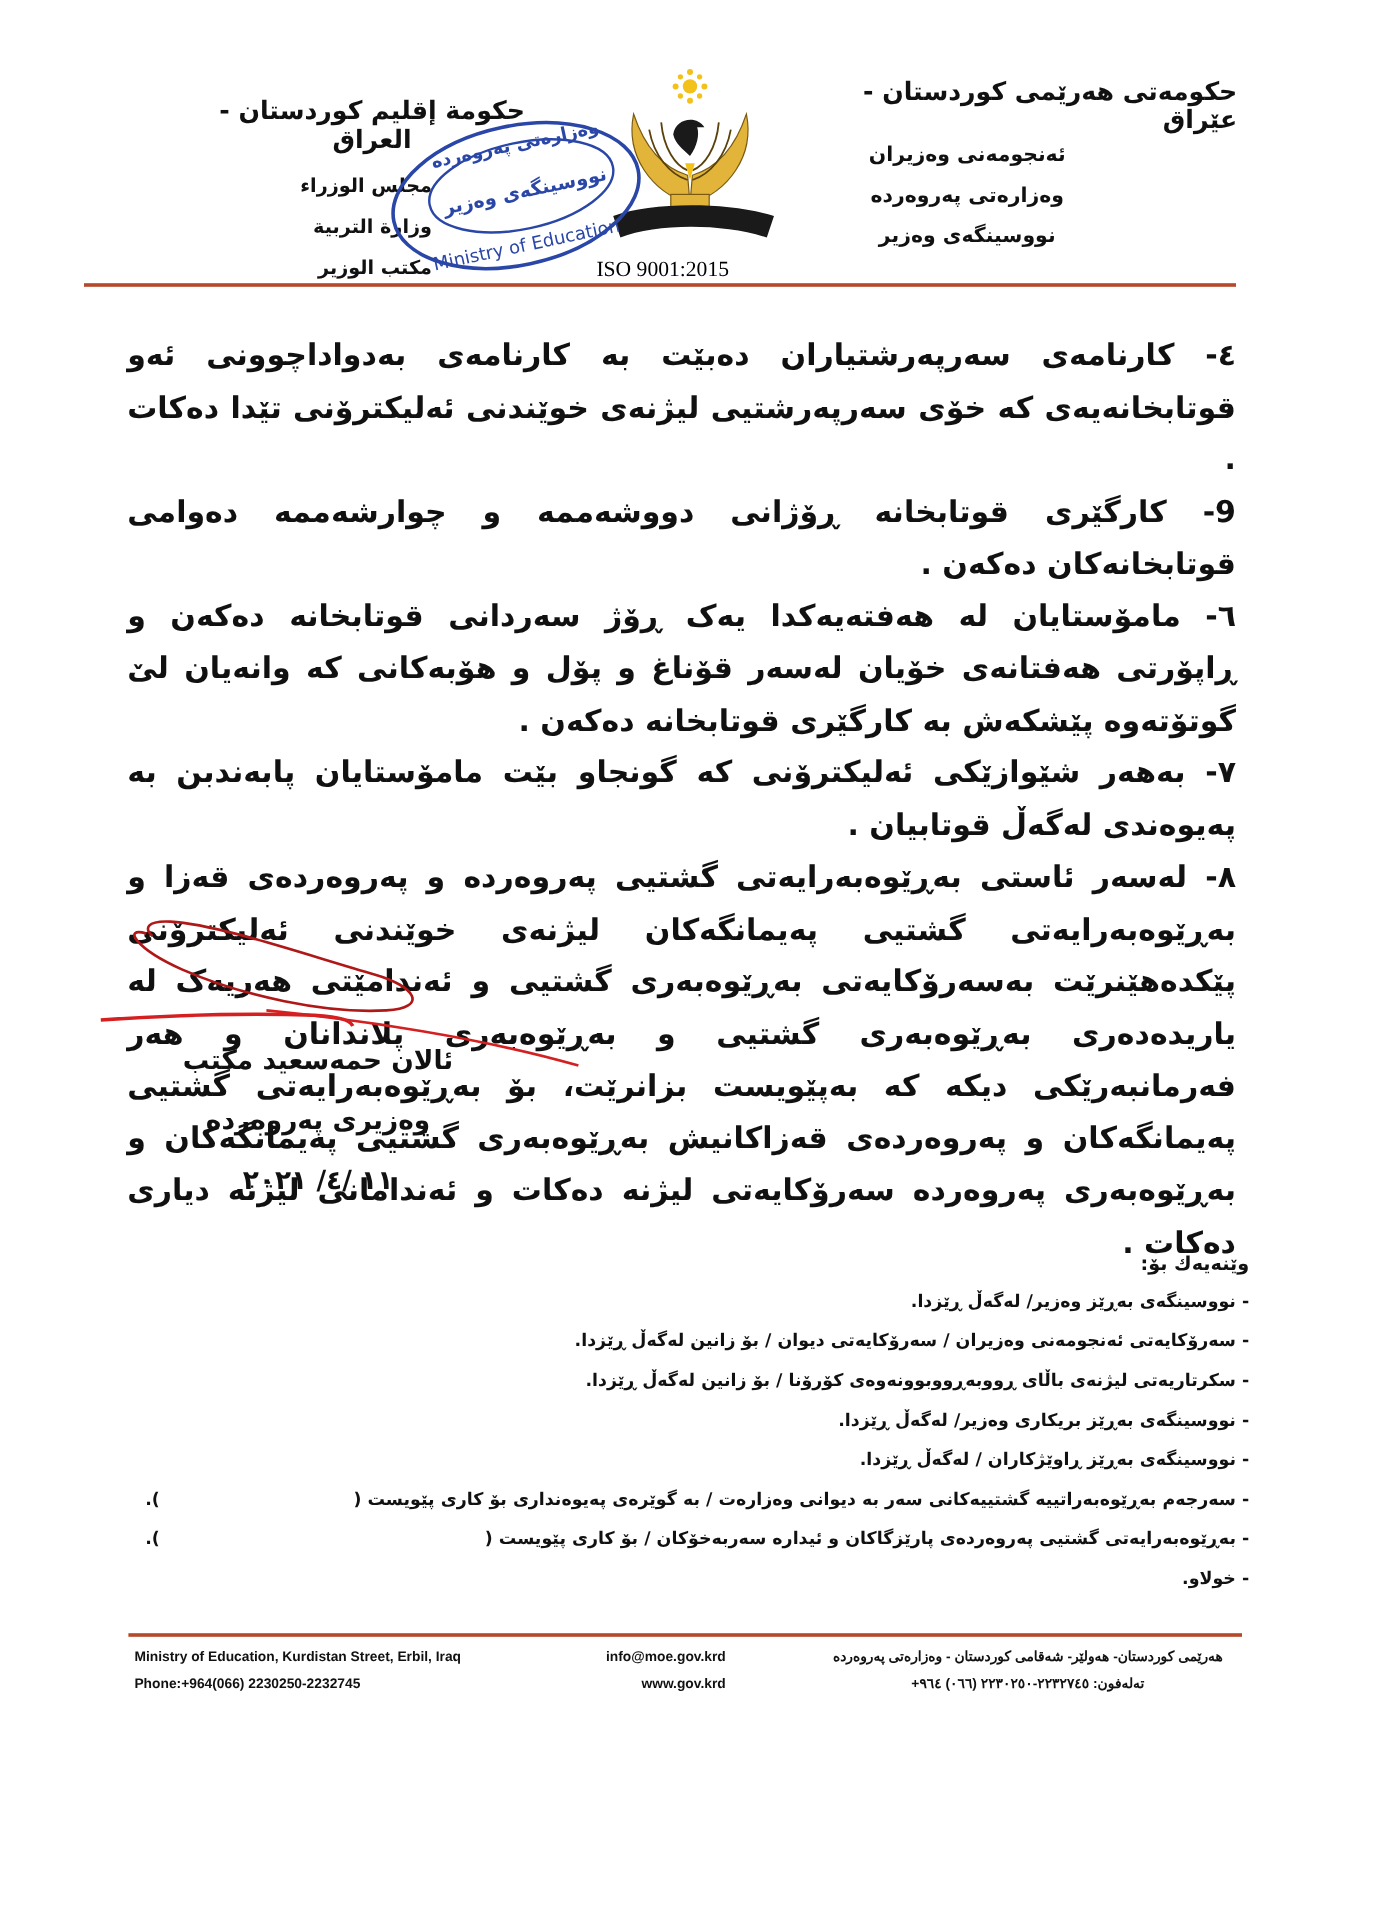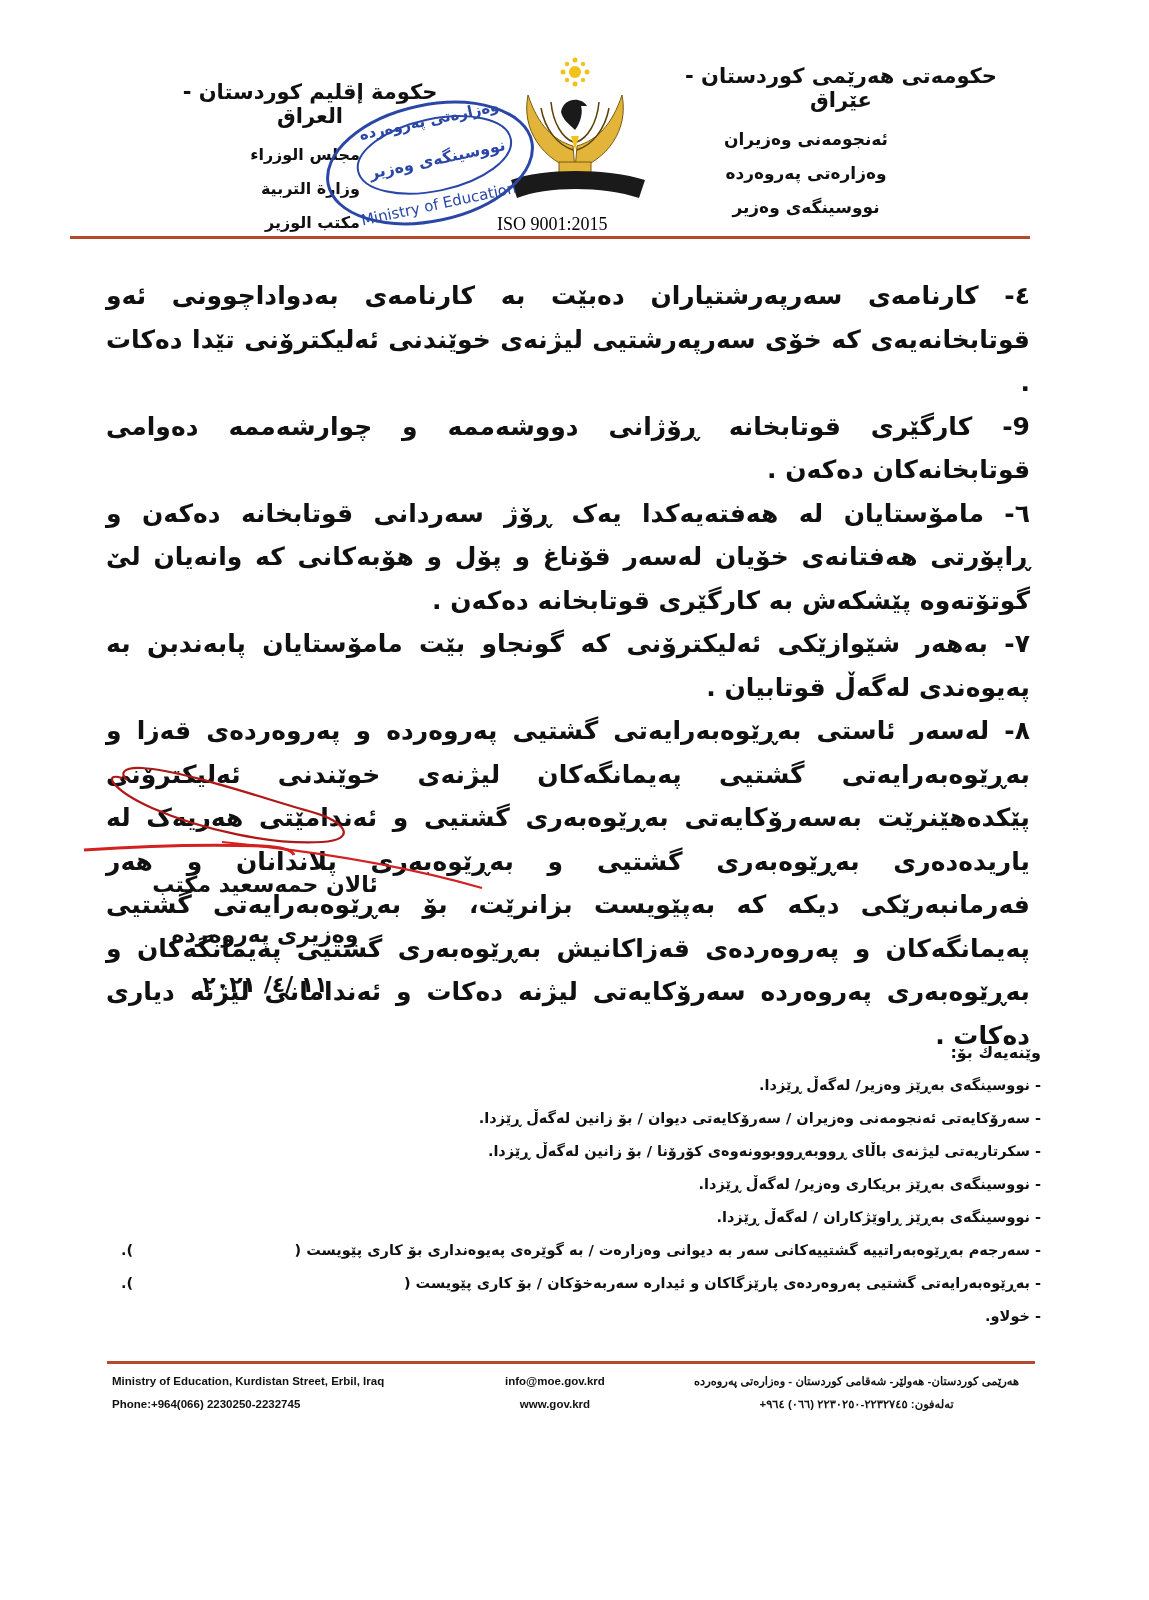--- a/index.html
+++ b/index.html
@@ -9,21 +9,21 @@
     position: relative;
     overflow: hidden;
     font-family: "DejaVu Sans", sans-serif;
     color: #111;
   }
   .abs { position: absolute; }
   .rtl { direction: rtl; unicode-bidi: isolate; }
 
   
   .hdr-right { right: 118px; top: 64px; width: 380px; text-align: center; }
-  .hdr-right .t1 { font-size: 21px; font-weight: bold; text-align: center; margin-bottom: 10px; }
+  .hdr-right .t1 { font-size: 21px; font-weight: bold; text-align: right; }
   .hdr-right .t { font-size: 17px; font-weight: bold; line-height: 34px; margin-right: 70px; }
   .hdr-left { left: 160px; top: 80px; width: 300px; text-align: center; }
   .hdr-left .t1 { font-size: 21px; font-weight: bold; margin-bottom: 10px; }
   .hdr-left .t { font-size: 16px; font-weight: bold; line-height: 34px; text-align: right; margin-right: 100px; }
 
   .emblem { left: 503px; top: 50px; width: 150px; height: 165px; }
   .iso { left: 497px; top: 214px; font-family: "Liberation Serif", serif; font-size: 18px; color: #000000; }
 
   .stamp { left: 318px; top: 88px; width: 225px; height: 150px; }
 
@@ -43,21 +43,21 @@
 
   
   .cc { right: 108px; top: 1036px; width: 920px; font-size: 14.5px; font-weight: bold; line-height: 33px; }
   .cc-head { font-size: 16px; }
   .cc-item { display: flex; justify-content: space-between; }
   .cc-tail { margin-left: 0; }
 
   
   .ft { font-size: 11.5px; font-weight: bold; font-family: "Liberation Sans", sans-serif; color: #111; line-height: 23px; }
   .ft-left { left: 112px; top: 1370px; }
-  .ft-mid { left: 505px; top: 1370px; text-align: center; }
+  .ft-mid { left: 505px; top: 1370px; text-align: right; }
   .ft-right { right: 130px; top: 1370px; text-align: center; }
 </style>
 </head>
 <body>
 
 <div class="abs hdr-right rtl">
   <div class="t1">حکومەتی هەرێمی کوردستان - عێراق</div>
   <div class="t">ئەنجومەنی وەزیران</div>
   <div class="t">وەزارەتی پەروەردە</div>
   <div class="t">نووسینگەی وەزیر</div>

